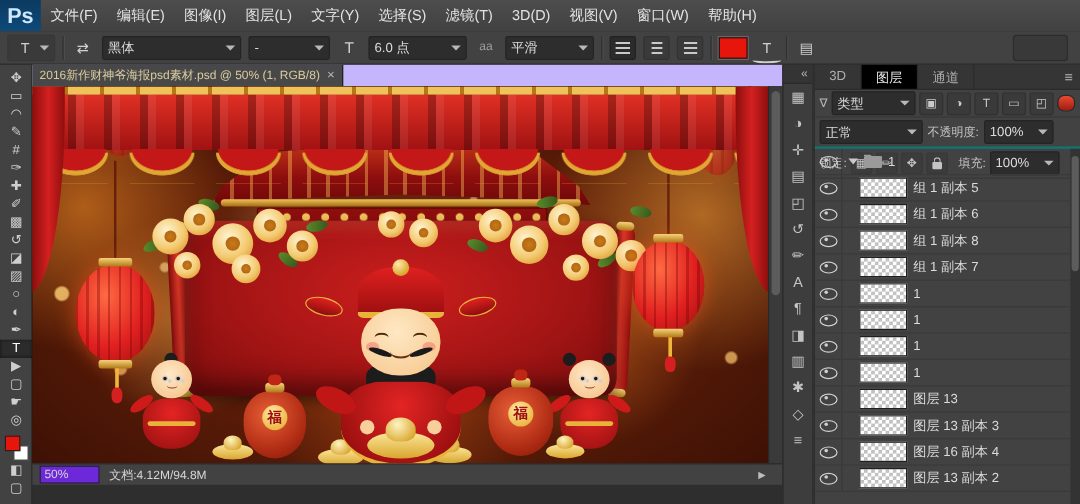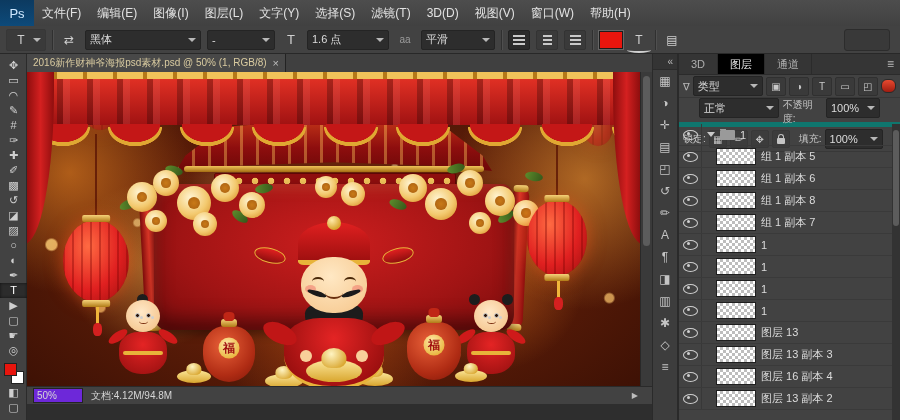--- a/index.html
+++ b/index.html
@@ -2,22 +2,22 @@
 <html><head>
 <meta charset="utf-8">
 <style>
   html,body{margin:0;padding:0}
   body{width:900px;height:420px;position:relative;overflow:hidden;background:#262626;
        font-family:"Liberation Sans","DejaVu Sans",sans-serif;color:#d6d6d6;font-size:11px;
        -webkit-font-smoothing:antialiased}
   
   .menubar{position:absolute;left:0;top:0;width:900px;height:26px;background:linear-gradient(#4d4d4d,#414141);
            border-bottom:1px solid #2a2a2a;display:flex;align-items:center}
-  .pslogo{width:34px;height:26px;background:linear-gradient(#0c3a60,#0d4a7a);color:#cfe8ff;font-weight:normal;
-          font-size:13px;display:flex;align-items:center;justify-content:center}
+  .pslogo{width:34px;height:26px;background:linear-gradient(#0c3a60,#0d4a7a);color:#cfe8ff;font-weight:bold;
+          font-size:18px;display:flex;align-items:center;justify-content:center}
   .menuitem{padding:0 8px;line-height:26px;font-size:12px;color:#e2e2e2;cursor:default}
   
   .optionsbar{position:absolute;left:0;top:26px;width:900px;height:28px;background:#424242;
               border-bottom:1px solid #282828;display:flex;align-items:center;gap:6px;padding-left:6px;box-sizing:border-box}
   .ob-sep{width:1px;height:20px;background:#303030;box-shadow:1px 0 0 #4f4f4f}
   .ob-btn{height:20px;min-width:20px;display:flex;align-items:center;justify-content:center;color:#d0d0d0;
           border-radius:2px;font-size:12px}
   .ob-toolbtn{display:flex;align-items:center;gap:2px;padding:0 4px;border:1px solid #373737;background:#3a3a3a;border-radius:2px;height:20px}
   .combo{height:18px;background:#2d2d2d;border:1px solid #242424;border-radius:2px;display:flex;align-items:center;
          padding:0 4px;gap:4px;color:#dcdcdc}
@@ -32,21 +32,21 @@
   .wsbtn{margin-left:auto;margin-right:10px;width:44px;height:20px;background:#393939;border:1px solid #2c2c2c;border-radius:3px}
   
   .toolbar{position:absolute;left:0;top:54px;width:27px;height:366px;background:#424242;border-right:1px solid #2b2b2b;box-sizing:border-box;padding-top:4px}
   .tool{width:27px;height:15px;display:flex;align-items:center;justify-content:center;color:#cfcfcf;font-size:11px;line-height:1}
   .tool.active{background:#2c2c2c;box-shadow:inset 0 0 3px #111;color:#fff}
   .fgbg{position:relative;width:27px;height:24px;margin-top:3px}
   .fgbg .bgsw{position:absolute;left:11px;top:10px;width:11px;height:11px;background:#fff;border:1px solid #222}
   .fgbg .fgsw{position:absolute;left:4px;top:2px;width:11px;height:11px;background:#e8150d;border:1px solid #222}
   
   .docarea{position:absolute;left:27px;top:54px;width:625px;height:366px;background:#2e2e2e}
-  .tabbar{position:absolute;left:0;top:0;width:100%;height:18px;background:#404040;border-bottom:1px solid #232323;display:flex}
+  .tabbar{position:absolute;left:0;top:0;width:100%;height:18px;background:#c4b5fd;border-bottom:1px solid #232323;display:flex}
   .doctab{max-width:300px;background:#484848;border-right:1px solid #232323;display:flex;align-items:center;gap:6px;
           padding:0 6px;color:#d9cba0;font-size:10px;white-space:nowrap;overflow:hidden}
   .doctab .close{color:#bdbdbd;font-size:11px}
   .canvaswrap{position:absolute;left:0;top:18px;width:625px;height:314px;background:#1f1f1f}
   .vscroll{position:absolute;right:0;top:0;width:12px;height:100%;background:#3a3a3a;border-left:1px solid #292929;box-sizing:border-box}
   .vthumb{position:absolute;left:2px;top:4px;width:7px;height:170px;background:#5c5c5c;border-radius:4px}
   .statusbar{position:absolute;left:0;top:332px;width:625px;height:18px;background:#424242;border-top:1px solid #2a2a2a;
              display:flex;align-items:center;gap:8px;padding-left:6px;box-sizing:border-box;font-size:10px}
   .zoomfield{width:42px;height:13px;background:#6d28d9;border:1px solid #242424;display:flex;align-items:center;padding:0 3px;color:#d6d6d6}
   .statarrow{margin-left:auto;margin-right:14px;color:#bdbdbd;font-size:8px}
@@ -192,21 +192,21 @@
   .rpanel{position:absolute;left:678px;top:54px;width:222px;height:366px;background:#424242;border-left:1px solid #2a2a2a;box-sizing:border-box}
   .ptabs{height:20px;background:#353535;display:flex;align-items:stretch;border-bottom:1px solid #2b2b2b}
   .ptab{padding:0 12px;display:flex;align-items:center;color:#aeaeae;font-size:11px;border-right:1px solid #2b2b2b}
   .ptab.active{background:#000000;color:#e6e6e6}
   .pmenu{margin-left:auto;padding-right:6px;display:flex;align-items:center;color:#b8b8b8;font-size:12px}
   .filterrow{height:22px;display:flex;align-items:center;gap:3px;padding:0 4px;border-bottom:1px solid #383838}
   .filterdrop{width:64px}
   .fbtn{width:19px;height:17px;background:#3a3a3a;border:1px solid #303030;border-radius:2px;display:flex;align-items:center;
     justify-content:center;color:#c9c9c9;font-size:10px}
   .fswitch{margin-left:auto;width:14px;height:12px;border-radius:6px;background:linear-gradient(#e84a30,#a01c10);border:1px solid #2a2a2a}
-  .blendrow{height:24px;display:flex;align-items:flex-start;gap:4px;padding:0 20px;border-bottom:5px solid #0f766e}
+  .blendrow{height:24px;display:flex;align-items:center;gap:4px;padding:0 4px;border-bottom:2px solid #0f766e}
   .lockrow{height:24px;display:flex;align-items:center;gap:3px;padding:0 4px;border-bottom:1px solid #383838}
   .lockicon{width:16px;height:16px;display:flex;align-items:center;justify-content:center;color:#c4c4c4;font-size:10px;
     border:1px solid #383838;border-radius:2px;background:#3c3c3c}
   .padlock{position:relative;width:8px;height:6px;background:#c4c4c4;border-radius:1px;margin-top:3px}
   .padlock::before{content:"";position:absolute;left:1px;top:-4px;width:4px;height:4px;border:1.5px solid #c4c4c4;
     border-bottom:none;border-radius:4px 4px 0 0}
   .layers{position:absolute;left:0;top:70px;right:8px;bottom:0;overflow:hidden}
   .lrow{height:21px;display:flex;align-items:center;border-bottom:1px solid #3a3a3a}
   .lrow-eye{width:22px;height:100%;display:flex;align-items:center;justify-content:center;border-right:1px solid #383838}
   .eye{position:relative;width:13px;height:8px;border:1px solid #cfcfcf;border-radius:50%}
@@ -252,21 +252,21 @@
   <div class="combo" style="width:106px">
     <span class="val">黑体</span>
     <span class="dd"></span>
   </div>
   <div class="combo" style="width:58px">
     <span class="val">-</span>
     <span class="dd"></span>
   </div>
   <span class="ob-btn" style="font-size:13px">T</span>
   <div class="combo" style="width:72px">
-    <span class="val">1.6 点</span>
+    <span class="val">6.0 点</span>
     <span class="dd"></span>
   </div>
   <span class="ob-btn" style="font-size:10px;color:#9c9c9c">aa</span>
   <div class="combo" style="width:64px">
     <span class="val">平滑</span>
     <span class="dd"></span>
   </div>
   <div class="ob-sep"></div>
   <div class="alignbtn on">
       <span class="alines"></span>

